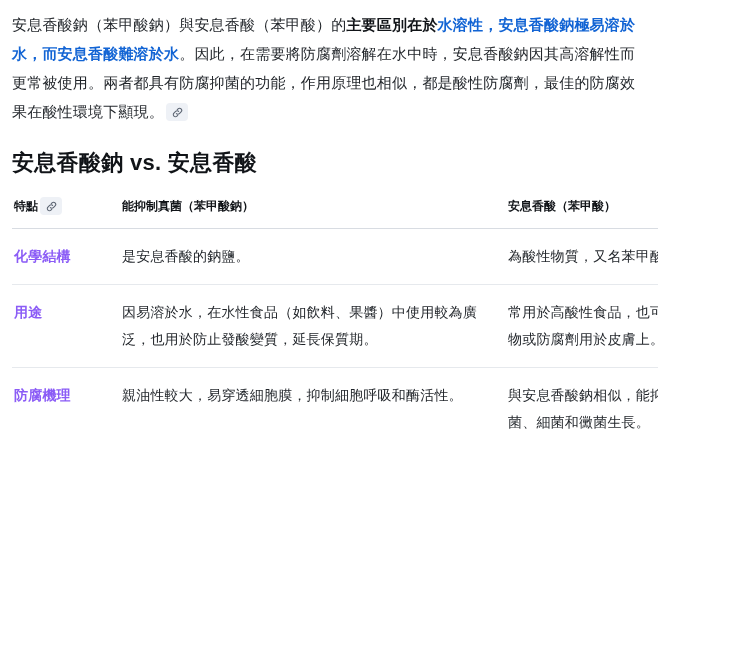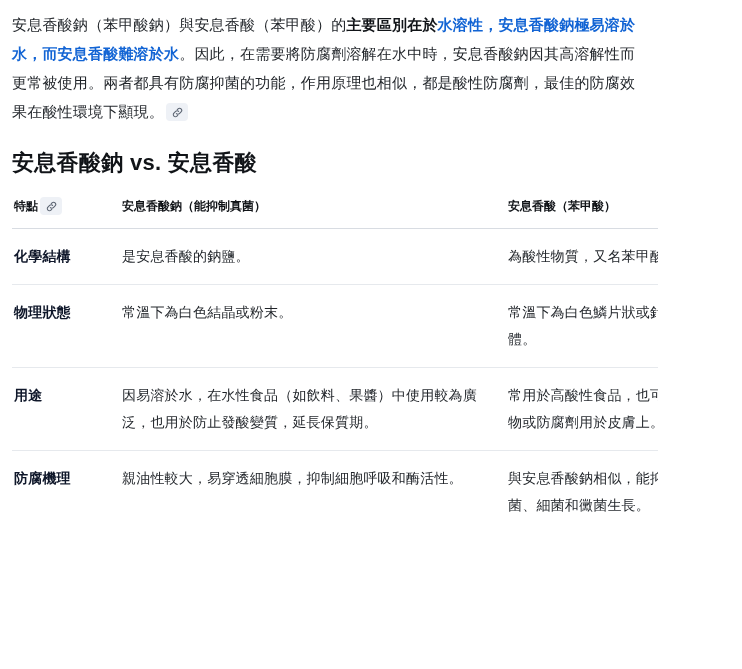--- a/index.html
+++ b/index.html
@@ -92,21 +92,21 @@
   table.cmp td {
     vertical-align: top;
     padding: 14px 10px 14px 2px;
     border-bottom: 1px solid #e6e9ed;
     line-height: 27px;
     color: #1f2328;
     letter-spacing: 0.2px;
   }
   table.cmp td.key {
     font-weight: bold;
-    color: #0f172a;
+    color: #8b5cf6;
     padding-left: 2px;
     padding-right: 6px;
     line-height: 26px;
   }
   table.cmp td.val { padding-left: 10px; }
   table.cmp tr:last-child td { border-bottom: none; }
 </style>
 </head>
 <body>
 
@@ -128,34 +128,29 @@
         <col class="c2">
     </colgroup>
     <thead>
       <tr>
         <th class="k"><span>特點</span><span class="anchor-chip">
               <svg width="13" height="13" viewBox="0 0 16 16" aria-hidden="true">
             <path d="M6.6 9.4a2.6 2.6 0 0 0 3.7 0l2.1-2.1a2.6 2.6 0 1 0-3.7-3.7l-1 1" fill="none" stroke="#5b6472" stroke-width="1.3" stroke-linecap="round"></path>
             <path d="M9.4 6.6a2.6 2.6 0 0 0-3.7 0L3.6 8.7a2.6 2.6 0 1 0 3.7 3.7l1-1" fill="none" stroke="#5b6472" stroke-width="1.3" stroke-linecap="round"></path>
           </svg>
             </span></th>
-        <th class="c1i">安息香酸鈉（能抑制真菌）</th>
+        <th class="c1i">能抑制真菌（苯甲酸鈉）</th>
         <th class="c2i">安息香酸（苯甲酸）</th>
       </tr>
     </thead>
     <tbody>
       <tr>
         <td class="key">化學結構</td>
         <td class="val">是安息香酸的鈉鹽。</td>
         <td class="val">為酸性物質，又名苯甲酸。</td>
-      </tr>
-      <tr>
-        <td class="key">物理狀態</td>
-        <td class="val">常溫下為白色結晶或粉末。</td>
-        <td class="val">常溫下為白色鱗片狀或針狀結晶體。</td>
       </tr>
       <tr>
         <td class="key">用途</td>
         <td class="val">因易溶於水，在水性食品（如飲料、果醬）中使用較為廣泛，也用於防止發酸變質，延長保質期。</td>
         <td class="val">常用於高酸性食品，也可作為藥物或防腐劑用於皮膚上。</td>
       </tr>
       <tr>
         <td class="key">防腐機理</td>
         <td class="val">親油性較大，易穿透細胞膜，抑制細胞呼吸和酶活性。</td>
         <td class="val">與安息香酸鈉相似，能抑制真菌、細菌和黴菌生長。</td>

